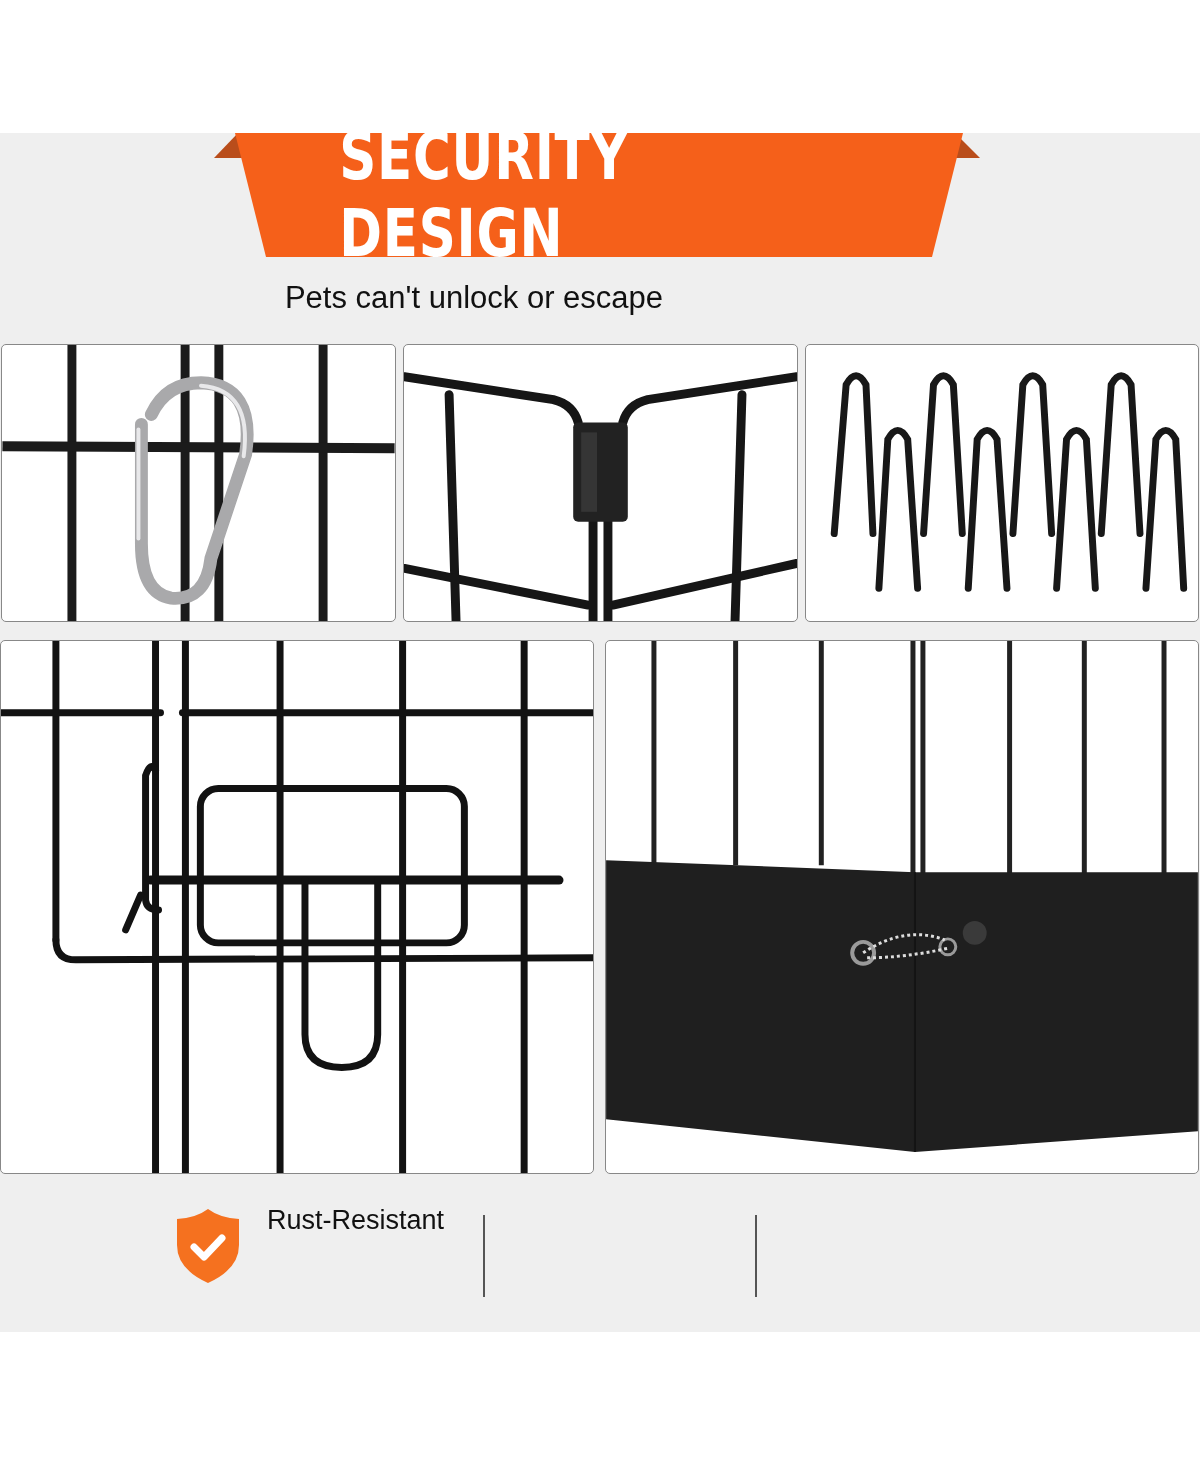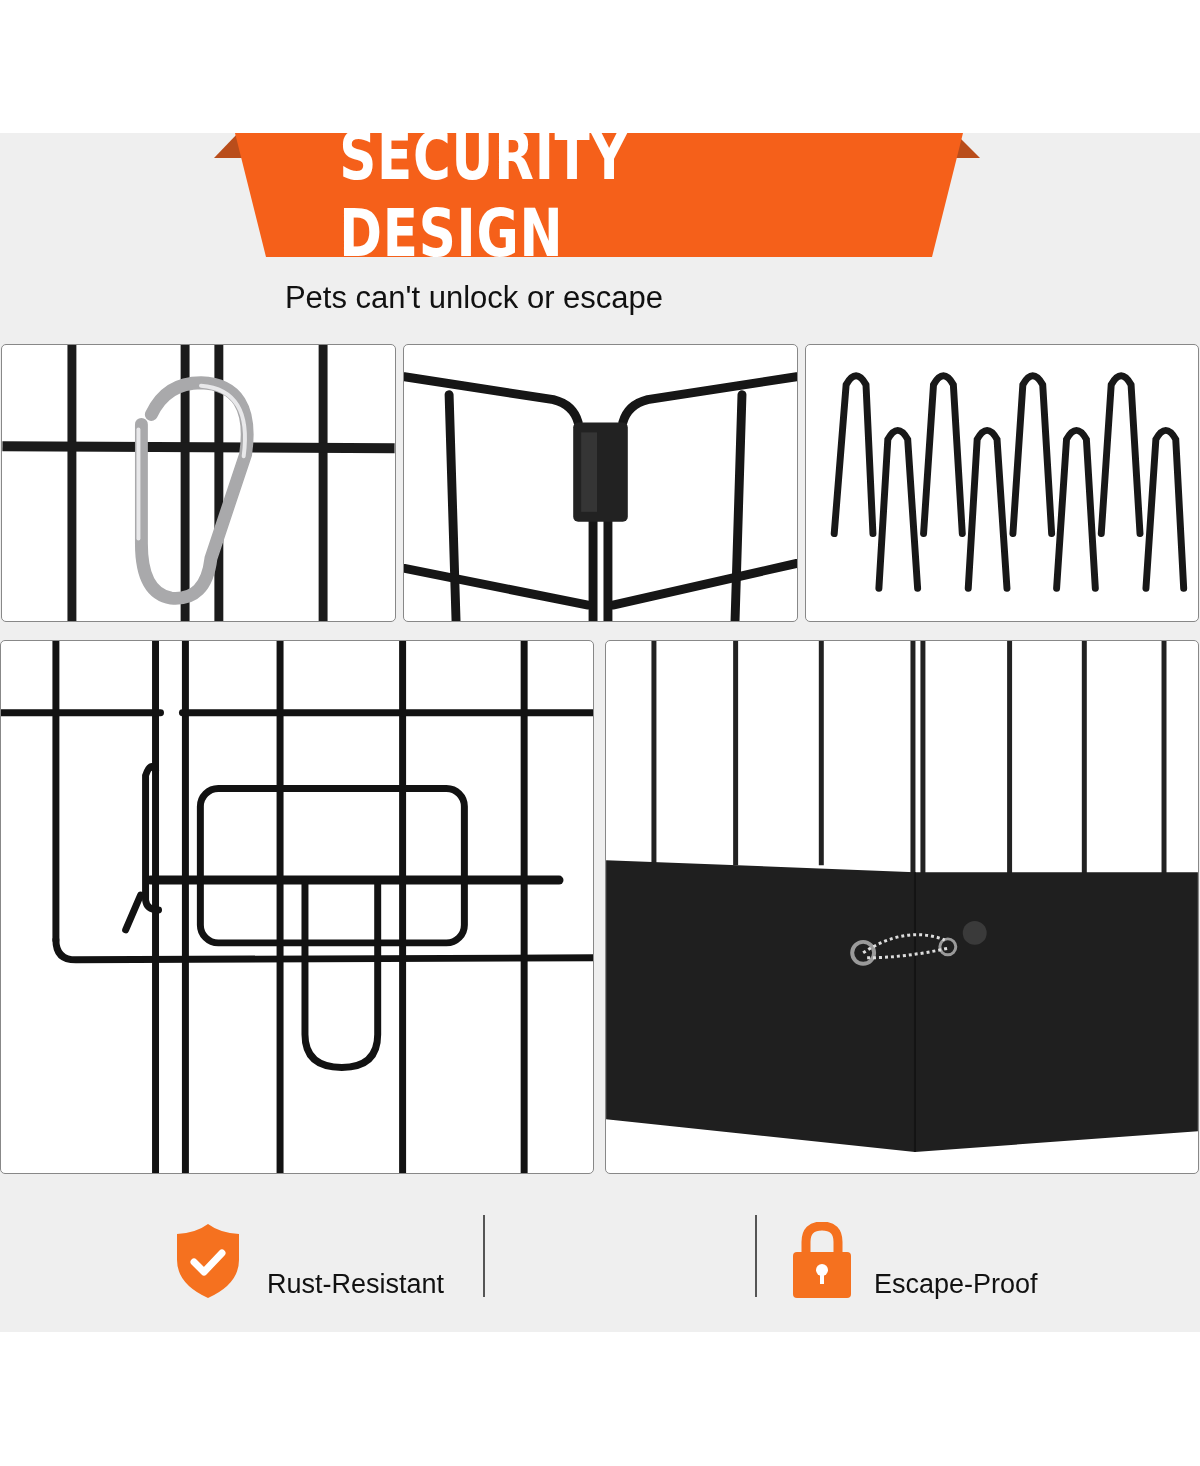--- a/index.html
+++ b/index.html
@@ -25,21 +25,21 @@
       font-size: 31px; color: #111;
     }
     .panel {
       position: absolute; background: #fff; border: 1.5px solid #888;
       border-radius: 5px; overflow: hidden; box-sizing: border-box;
     }
     .panel svg { display: block; width: 100%; height: 100%; }
     .features {
       position: absolute; left: 0; top: 1205px; width: 1200px; height: 95px;
     }
-    .feature { position: absolute; top: 0; height: 95px; display: flex; align-items: flex-end; }
+    .feature { position: absolute; top: 0; height: 95px; display: flex; align-items: flex-start; }
     .feature .label { font-size: 27px; color: #111; margin-left: 26px; }
     .divider { position: absolute; top: 10px; width: 2px; height: 82px; background: #555; }
   </style>
 </head>
 <body>
 
 <div class="gray-bg"></div>
 
 <svg class="ribbon" viewBox="0 0 1200 270">
   <polygon points="214,158 238,133 246,158" fill="#b94d1b"></polygon>
@@ -146,22 +146,13 @@
 <div class="features">
   <div class="feature" style="left:175px;">
     <svg width="66" height="80" viewBox="0 0 66 80">
       <path d="M33,4 Q45,13 64,14 L64,40 Q64,64 33,78 Q2,64 2,40 L2,14 Q21,13 33,4 Z" fill="#f5711f"></path>
       <path d="M19,42 L29,52 L47,33" fill="none" stroke="#fff" stroke-width="7" stroke-linecap="round" stroke-linejoin="round"></path>
     </svg>
     <span class="label">Rust-Resistant</span>
   </div>
   <div class="divider" style="left:483px;"></div>
   <div class="divider" style="left:755px;"></div>
-  <div class="feature" style="left:792px;">
-    <svg width="60" height="78" viewBox="0 0 60 78">
-      <path d="M14,32 L14,20 Q14,4 30,4 Q46,4 46,20 L46,32" fill="none" stroke="#f5711f" stroke-width="9"></path>
-      <rect x="1" y="30" width="58" height="46" rx="4" fill="#f5711f"></rect>
-      <circle cx="30" cy="48" r="6" fill="#fff"></circle>
-      <rect x="28" y="50" width="4" height="12" fill="#fff"></rect>
-    </svg>
-    <span class="label" style="margin-left:22px;">Escape-Proof</span>
-  </div>
 </div>
 
 </body></html>

